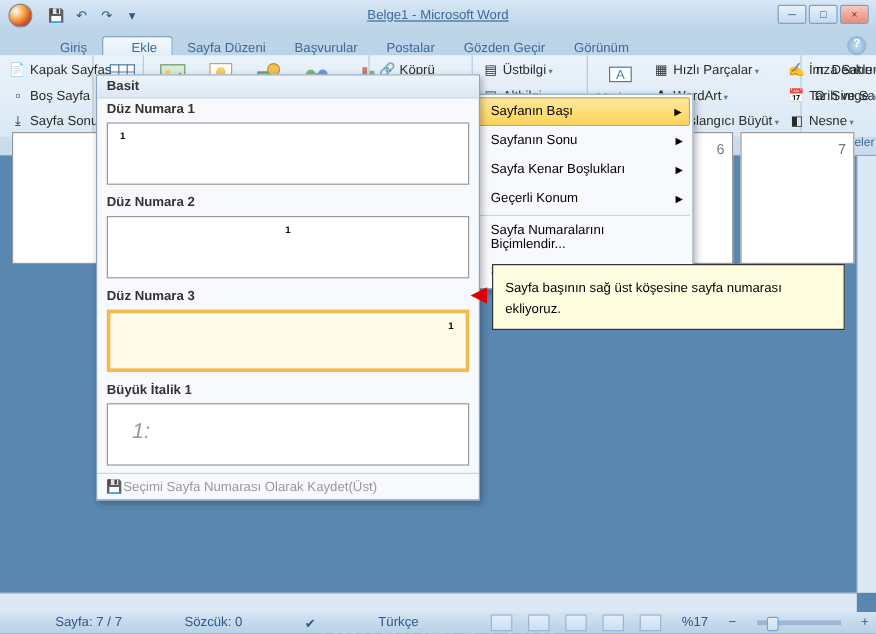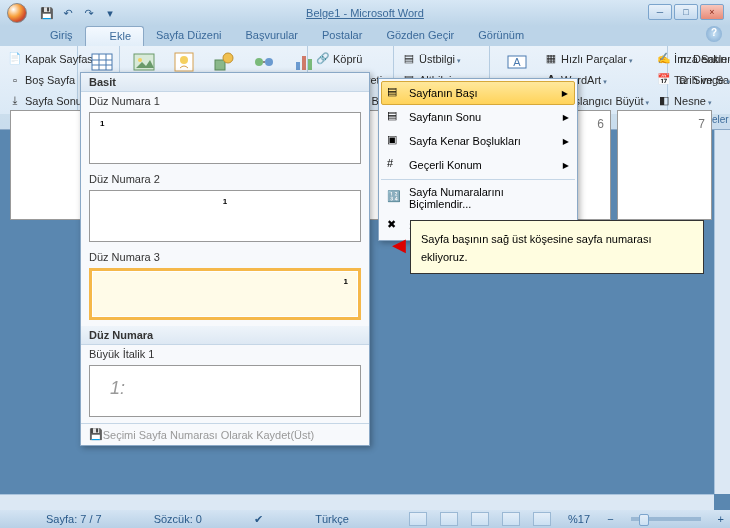--- a/index.html
+++ b/index.html
@@ -10,21 +10,21 @@
 .office-btn { width: 34px; height: 26px; display: flex; align-items: center; justify-content: center; }
 .office-logo { width: 20px; height: 20px; border-radius: 50%; background: radial-gradient(circle at 30% 30%, #fff, #f8a13e 40%, #d04a2a 70%, #2a6cc0); border: 1px solid #888; }
 .qat { display: flex; gap: 3px; margin-left: 4px; }
 .qat-btn { width: 18px; height: 18px; display: flex; align-items: center; justify-content: center; color: #2a5a8a; }
 .title-text { position: absolute; left: 50%; transform: translateX(-50%); color: #3b6a9a; text-decoration: underline; }
 .win-controls { position: absolute; right: 6px; top: 4px; display: flex; gap: 2px; }
 .win-btn { width: 24px; height: 16px; background: linear-gradient(#e8f1fa, #c5dbef); border: 1px solid #7ba4cc; border-radius: 2px; display: flex; align-items: center; justify-content: center; color: #2a5a8a; font-size: 9px; }
 .win-btn.close { background: linear-gradient(#f8c7bd, #e88b77); color: #8b2a1a; }
 
 
-.tabs { height: 20px; display: flex; padding-left: 38px; background: #bcd4e8; }
+.tabs { height: 20px; display: flex; padding-left: 38px; background: #bcd4e8; align-items: flex-end; }
 .tab { padding: 3px 12px 0; color: #3b6a9a; border-top-left-radius: 3px; border-top-right-radius: 3px; }
 .tab.active { background: linear-gradient(#f4f9ff, #e2eef9); border: 1px solid #8aa8c6; border-bottom: none; padding-left: 24px; }
 .help-btn { margin-left: auto; margin-right: 8px; width: 16px; height: 16px; border-radius: 50%; background: radial-gradient(#c5e0f5, #7ba4cc); color: #fff; text-align: center; line-height: 14px; font-size: 10px; font-weight: bold; }
 
 
 .ribbon { height: 84px; background: linear-gradient(#eaf2fa, #d7e7f5); border-bottom: 1px solid #8aa8c6; display: flex; }
 .group { border-right: 1px solid #b5cce1; display: flex; flex-direction: column; }
 .group-body { flex: 1; display: flex; padding: 2px 4px; }
 .group-label { height: 15px; text-align: center; color: #3b6a9a; font-size: 10px; background: rgba(180,205,225,0.4); }
 .rbtn { display: flex; flex-direction: column; align-items: center; padding: 2px 4px; min-width: 40px; color: #2a2a2a; }
@@ -36,27 +36,27 @@
 
 
 .workspace { position: absolute; left: 0; right: 0; top: 130px; bottom: 18px; background: #5a87b0; }
 .pages-strip { position: absolute; left: 10px; right: 18px; top: -20px; height: 110px; display: flex; gap: 6px; }
 .page-thumb { flex: 1; background: #fff; border: 1px solid #999; display: flex; align-items: flex-start; justify-content: flex-end; padding: 6px; }
 .page-num { color: #777; font-size: 12px; }
 .vscroll { position: absolute; right: 0; top: 0; width: 16px; bottom: 16px; background: #dce8f4; border-left: 1px solid #aac4dd; }
 .hscroll { position: absolute; left: 0; right: 16px; bottom: 0; height: 16px; background: #dce8f4; border-top: 1px solid #aac4dd; }
 
 
-.gallery { position: absolute; left: 80px; top: 72px; width: 290px; background: #f7f9fc; border: 1px solid #8aa8c6; box-shadow: 2px 2px 6px rgba(0,0,0,0.3); z-index: 20; }
+.gallery { position: absolute; left: 80px; top: 62px; width: 320px; background: #f7f9fc; border: 1px solid #8aa8c6; box-shadow: 2px 2px 6px rgba(0,0,0,0.3); z-index: 20; }
 .gallery-head { background: linear-gradient(#eef4fa,#dde8f3); padding: 3px 8px; font-weight: bold; color: #333; border-bottom: 1px solid #c5d6e6; }
 .gallery-scroll { max-height: 370px; overflow-y: auto; }
 .gallery-scroll::-webkit-scrollbar { width: 14px; }
 .gallery-scroll::-webkit-scrollbar-track { background: #e8eef5; }
 .gallery-scroll::-webkit-scrollbar-thumb { background: linear-gradient(#d4e2f0,#b8cee3); border: 1px solid #9ab8d4; border-radius: 2px; }
-.gallery-item-label { padding: 3px 8px; font-weight: normal; color: #333; }
+.gallery-item-label { padding: 3px 8px; font-weight: bold; color: #333; }
 .gallery-preview { margin: 2px 8px 6px; background: #fff; border: 1px solid #999; height: 52px; position: relative; }
 .gallery-preview.sel { border: 3px solid #f5b84a; background: #fffbe8; box-shadow: inset 0 0 0 1px #fff; }
 .pn-left { position: absolute; left: 10px; top: 6px; font-size: 8px; font-weight: bold; }
 .pn-center { position: absolute; left: 50%; top: 6px; transform: translateX(-50%); font-size: 8px; font-weight: bold; }
 .pn-right { position: absolute; right: 10px; top: 6px; font-size: 8px; font-weight: bold; }
 .bi { font-style: italic; font-size: 18px; color: #999; left: 20px; top: 12px; position: absolute; }
 .gallery-sep { border-top: 1px solid #c5d6e6; }
 .gallery-footer { padding: 4px 8px; color: #999; display: flex; align-items: center; }
 
 
@@ -351,21 +351,20 @@
         <span class="pn-left">1</span>
       </div>
     <div class="gallery-item-label">Düz Numara 2</div>
     <div class="gallery-preview">
         <span class="pn-center">1</span>
       </div>
     <div class="gallery-item-label">Düz Numara 3</div>
     <div class="gallery-preview sel">
         <span class="pn-right">1</span>
       </div>
-    <div class="gallery-head">Düz Numara</div>
     <div class="gallery-item-label">Büyük İtalik 1</div>
     <div class="gallery-preview">
         <span class="bi">1:</span>
       </div>
   </div>
   <div class="gallery-sep"></div>
   <div class="gallery-footer">
       <span class="ico-sm">💾</span>
       <span>Seçimi Sayfa Numarası Olarak Kaydet(Üst)</span>
     </div>

